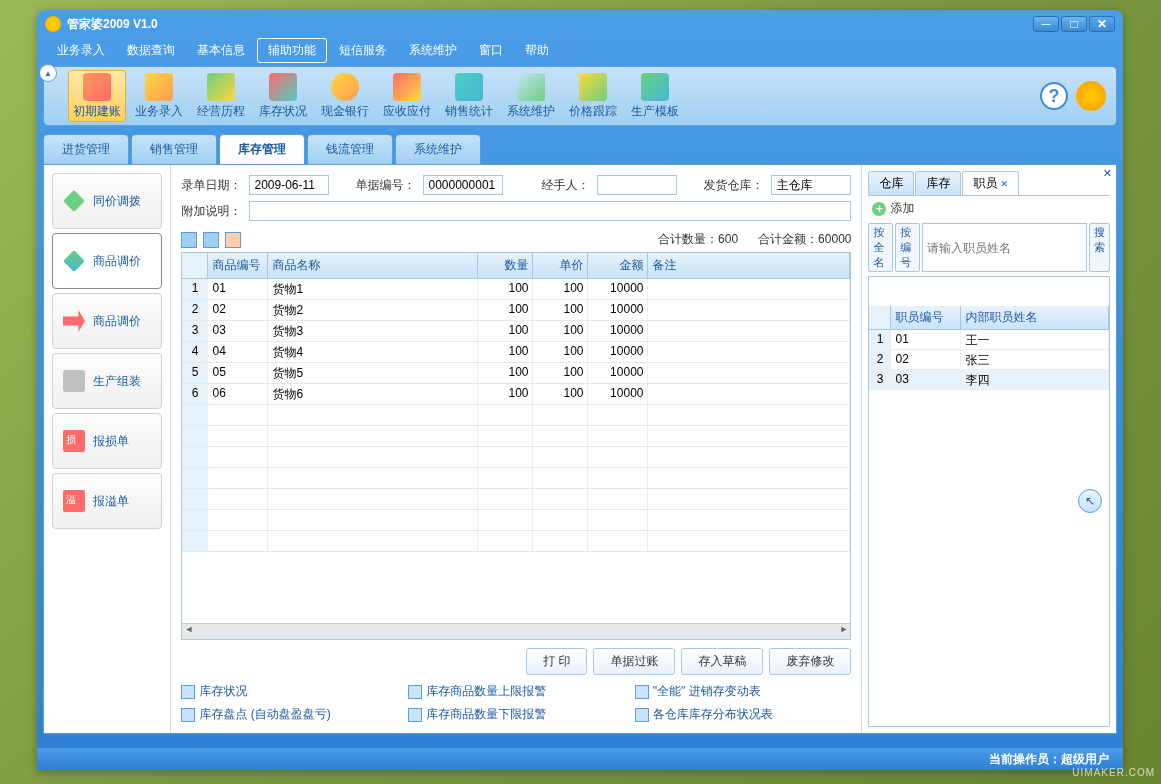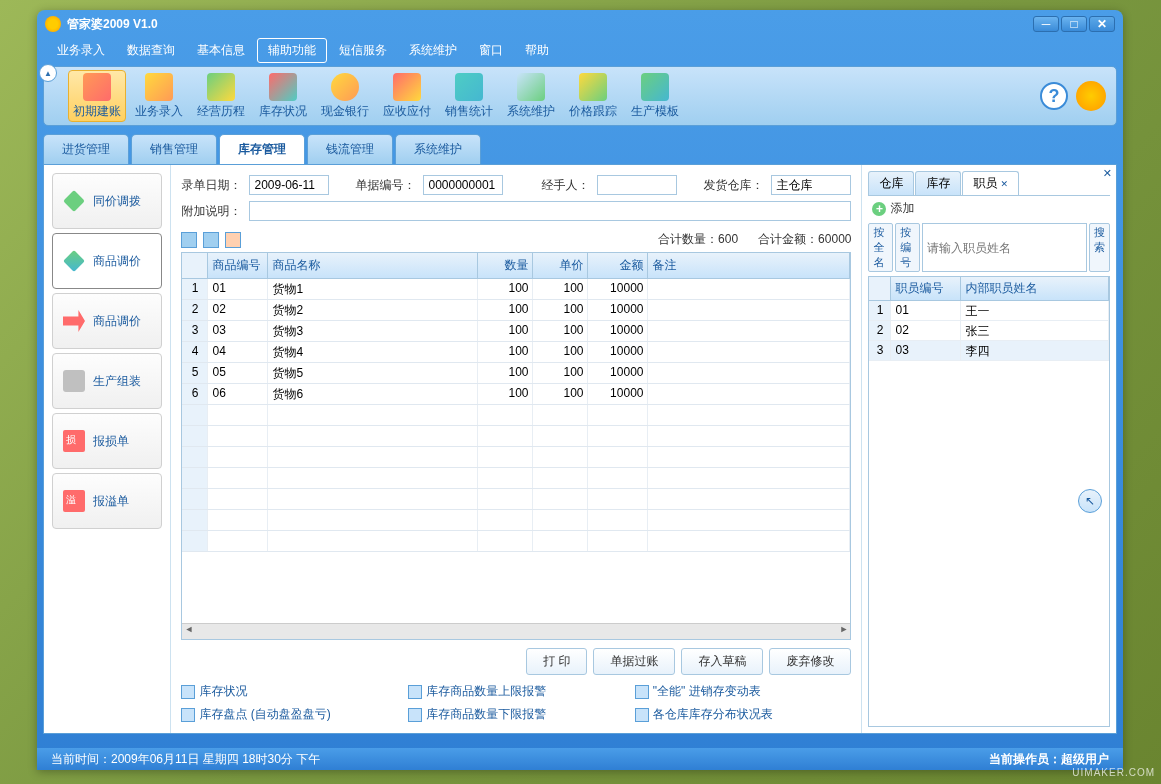--- a/index.html
+++ b/index.html
@@ -95,21 +95,21 @@
 .rp-tab { padding: 3px 10px; border: 1px solid #a8c8e0; border-bottom: none; background: linear-gradient(180deg,#e8f2fb,#c8e3fa); cursor: pointer; border-radius: 3px 3px 0 0; margin-right: 1px; display:flex; align-items:center; gap:3px;text-align:center;}
 .rp-tab.active { background: #fff; }
 .rp-tab .tx { font-size:9px; color:#1a5a9e;}
 .add-row { padding: 4px; display:flex; align-items:center; gap:4px; color:#333; cursor:pointer;}
 .add-icon { width:14px; height:14px; background:#6bcf7f; border-radius:50%; display:flex; align-items:center; justify-content:center; color:#fff; font-weight:bold;}
 .search-row { display:flex; gap:2px; padding: 2px 0 4px;}
 .sbtn { padding: 1px 4px; border:1px solid #a8c8e0; background:#f0f6fc; color:#1a5a9e; cursor:pointer; font-size:11px; border-radius:2px;}
 .sinput { flex:1; border:1px solid #a8c8e0; padding:0 4px; color:#999;}
 
 .rgrid { border:1px solid #a8c8e0; flex:1; display:flex; flex-direction:column;}
-.rgrid-head { display:flex; background:linear-gradient(180deg,#e8f2fb,#c8e3fa); border-bottom:1px solid #a8c8e0;}
+.rgrid-head { display:flex; background:linear-gradient(180deg,#e8f2fb,#c8e3fa); border-bottom:1px solid #a8c8e0;margin-top:29px;}
 .rgrid-head .rc { border-right:1px solid #a8c8e0; padding:3px 4px; color:#1a5a9e;}
 .rgr { display:flex; border-bottom:1px solid #e8eef4; height:20px;}
 .rgr.sel { background:#e8f2fb;}
 .rgr .rc { border-right:1px solid #e8eef4; padding:2px 4px; overflow:hidden;}
 .rc.rn { width:22px; text-align:center; background:#e8f2fb;}
 .rc.r1 { width:70px;}
 .rc.r2 { flex:1;}
 .scroll-up { position:absolute; right:14px; bottom:220px; width:24px; height:24px; border:1px solid #5a9fd8; border-radius:50%; background:linear-gradient(180deg,#e8f2fb,#c8e3fa); display:flex; align-items:center; justify-content:center; cursor:pointer; color:#1a5a9e;}
 
 .statusbar { position: absolute; bottom: 0; left: 0; right: 0; height: 22px; background: linear-gradient(180deg,#4a9de8,#2f7fd4); color: #fff; display: flex; align-items: center; padding: 0 14px; }
@@ -466,18 +466,17 @@
               <div class="rc r1">03</div>
               <div class="rc r2">李四</div>
             </div>
           </div>
       </div>
       <div class="scroll-up">↖</div>
     </div>
   </div>
 
   <div class="statusbar">
-    <span>当前时间：2009年06月11日 星期四 18时30分 下午</span>
     <span class="right">当前操作员：超级用户</span>
   </div>
 </div>
 
 <div class="watermark">UIMAKER.COM</div>
 
 </body></html>

